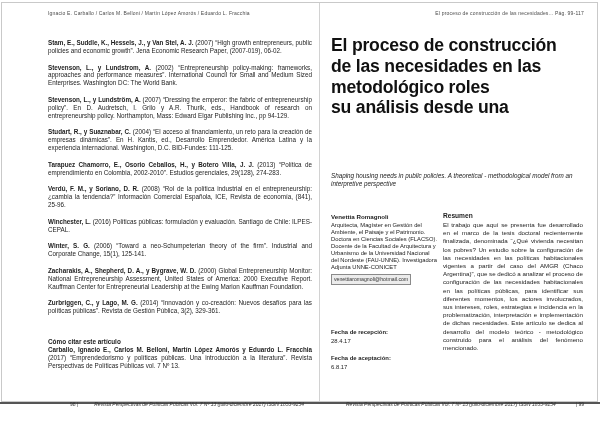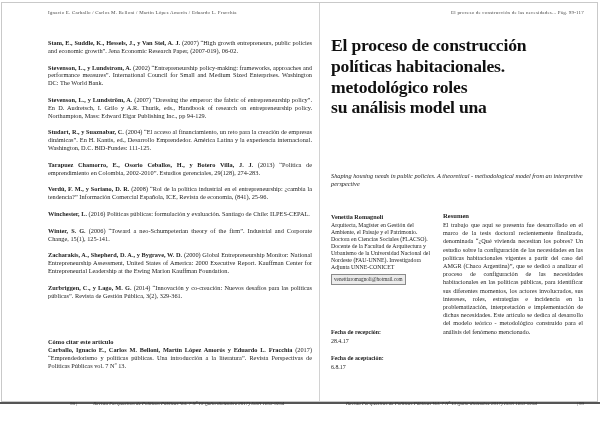--- a/index.html
+++ b/index.html
@@ -1,18 +1,18 @@
 <!DOCTYPE html>
 <html><head>
 <meta charset="utf-8">
 <style>
   html,body { margin:0; padding:0; background:#ffffff; }
   .stage {
     position:relative; width:600px; height:407px; background:#ffffff;
-    font-family:Liberation Serif, serif; color:#1c1c1c;
+    font-family:Liberation Sans, sans-serif; color:#1c1c1c;
     overflow:hidden;
   }
   .frame { position:absolute; left:1px; top:2px; right:2px; bottom:5px; border:1px solid #c9c9c9; pointer-events:none; }
   .bottom-bar { position:absolute; left:0; right:0; bottom:3px; height:2px; background:#555; }
   .divider { position:absolute; left:319px; top:3px; bottom:6px; width:1px; background:#d2d2d2; }
 
   .pg-header { position:absolute; top:10px; font-size:5px; color:#4a4a4a; letter-spacing:.2px; white-space:nowrap; }
   .hdr-left  { left:48px; }
   .hdr-right { right:16px; }
 
@@ -74,23 +74,23 @@
     <div class="cite-text"><span class="bold">Carballo, Ignacio E., Carlos M. Belloni, Martín López Amorós y Eduardo L. Fracchia</span><span> (2017) “Emprendedorismo y políticas públicas. Una introducción a la literatura”. Revista Perspectivas de Políticas Públicas vol. 7 Nº 13.</span></div>
   </div>
 
   <div class="footer footer-left">
     <span>98 |</span>
     <span class="journal">Revista Perspectivas de Políticas Públicas Vol. 7 Nº 13 (julio-diciembre 2017) ISSN 1853-9254</span>
   </div>
 
   <div class="title">
     <div>El proceso de construcción</div>
-    <div>políticas habitacionales.</div>
+    <div>de las necesidades en las</div>
     <div>metodológico roles</div>
-    <div>su análisis model una</div>
+    <div>su análisis desde una</div>
   </div>
 
   <div class="subtitle">Shaping housing needs in public policies. A theoretical - methodological model from an interpretive perspective</div>
 
   <div class="author-col">
     <div class="author-name">Venettia Romagnoli</div>
     <div>Arquitecta, Magíster en Gestión del Ambiente, el Paisaje y el Patrimonio. Doctora en Ciencias Sociales (FLACSO). Docente de la Facultad de Arquitectura y Urbanismo de la Universidad Nacional del Nordeste (FAU-UNNE). Investigadora Adjunta UNNE-CONICET</div>
     <span class="email-box">venettiaromagnoli@hotmail.com</span>
   </div>
 

